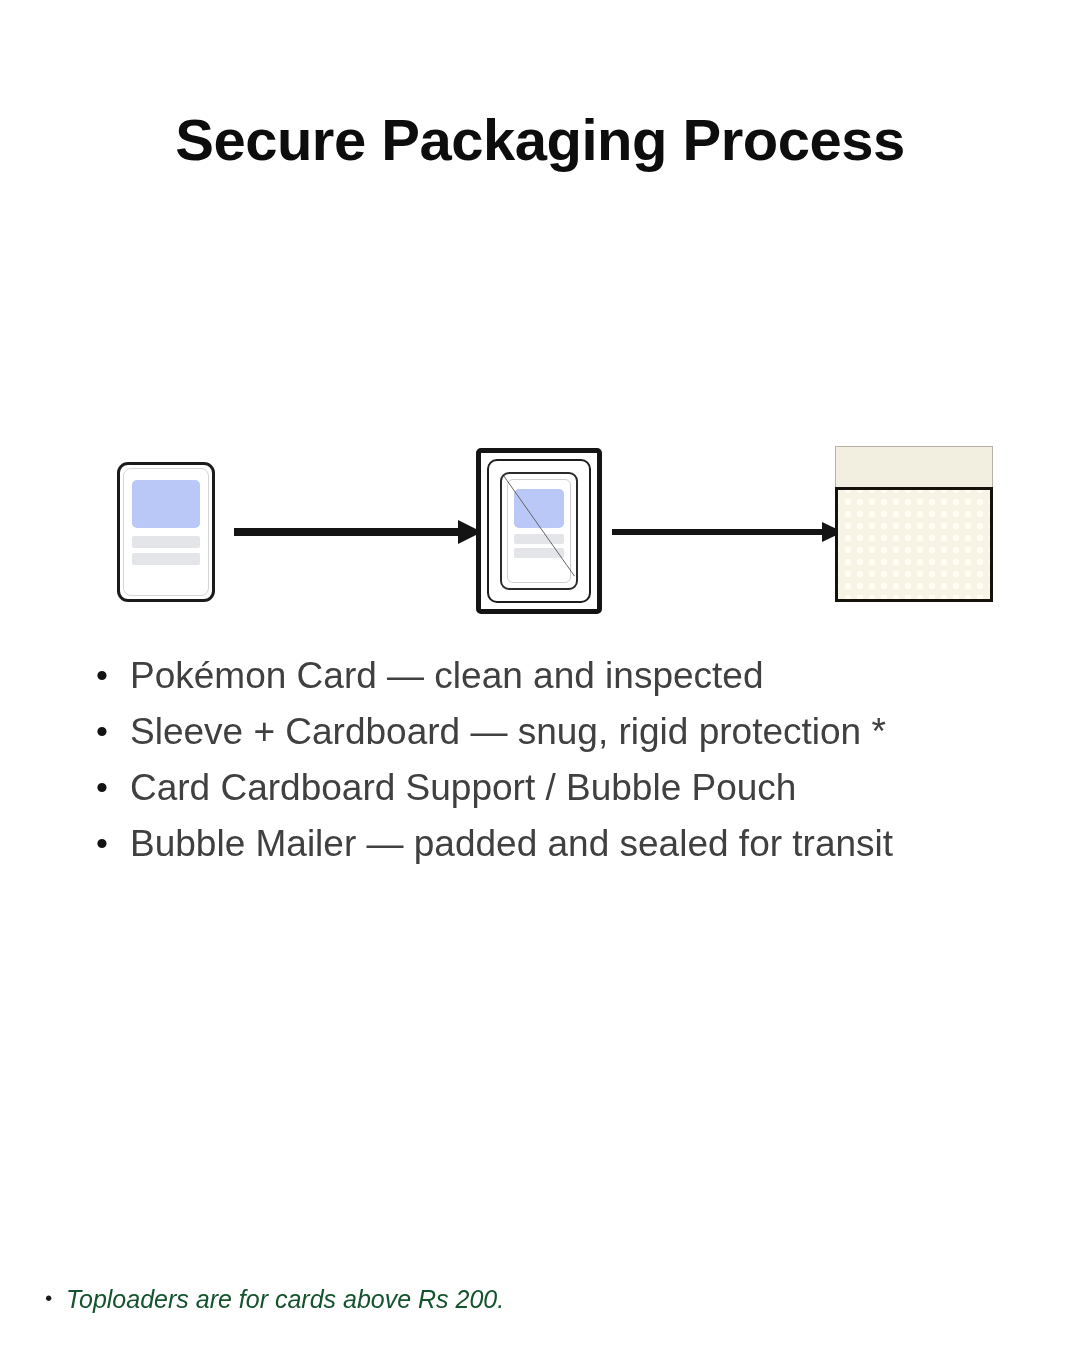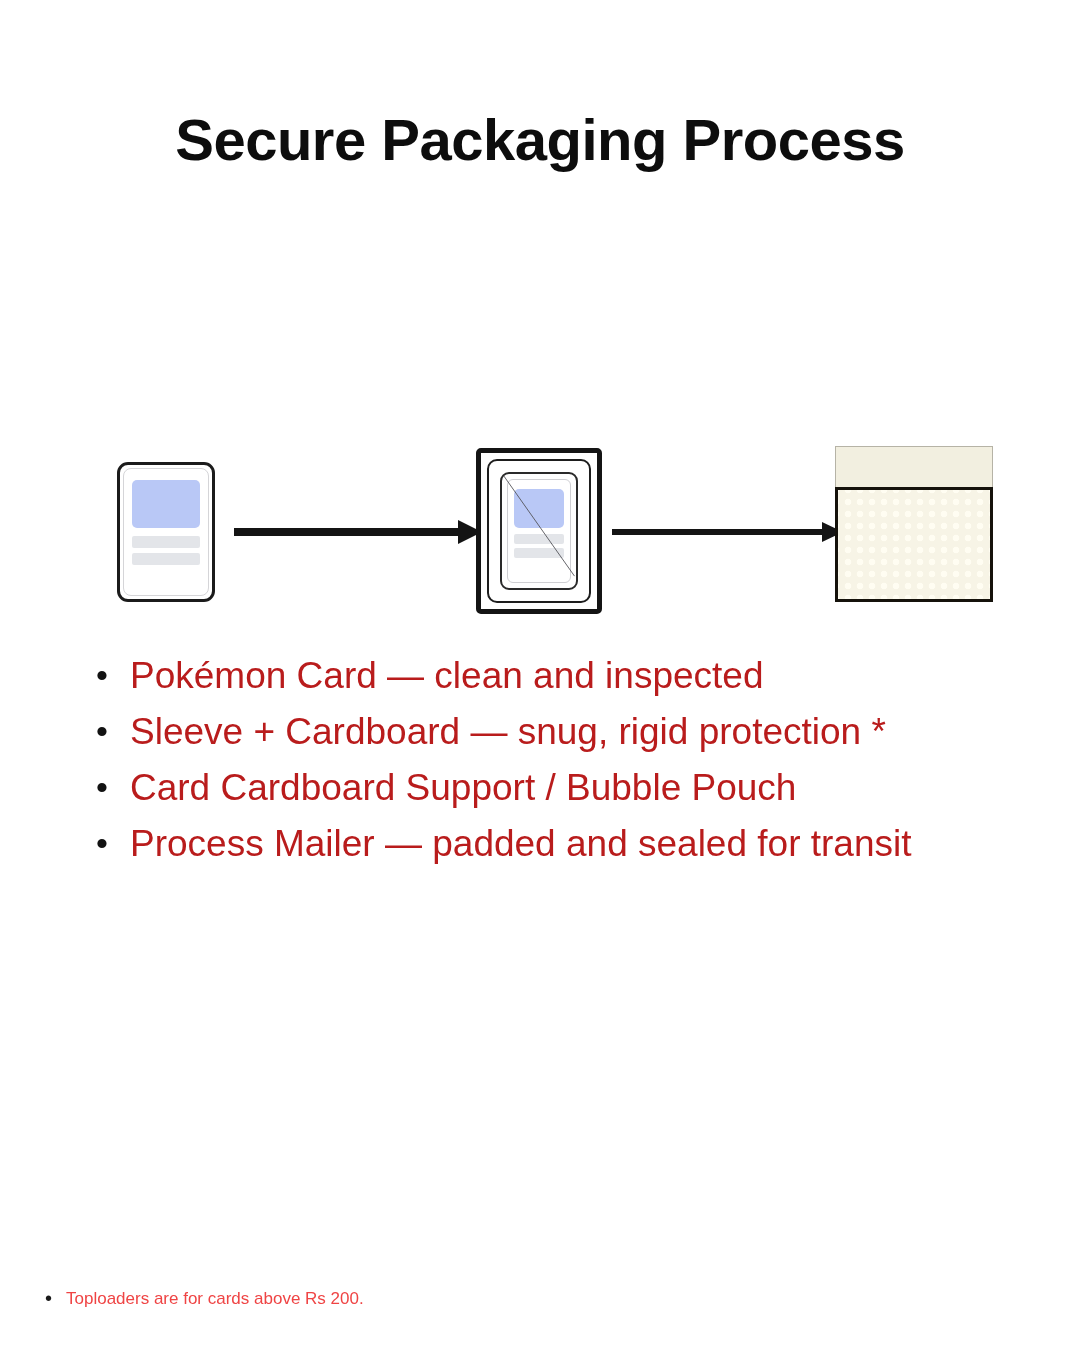--- a/index.html
+++ b/index.html
@@ -181,21 +181,21 @@
     left: 92px;
     width: 960px;
     list-style: none;
     margin: 0;
     padding: 0;
   }
   .bullets li {
     position: relative;
     font-size: 37px;
     line-height: 56px;
-    color: #b91c1c;
+    color: #404040;
     padding-left: 38px;
     white-space: nowrap;
   }
   .bullets li::before {
     content: "\2022";
     position: absolute;
     left: 4px;
     top: -1px;
     font-size: 34px;
     color: #121212;
@@ -206,25 +206,26 @@
     position: absolute;
     top: 1284px;
     left: 42px;
     width: 900px;
     list-style: none;
     margin: 0;
     padding: 0;
   }
   .footnote li {
     position: relative;
-    font-size: 17px;
+    font-size: 25px;
     line-height: 30px;
-    color: #ef4444;
+    color: #14532d;
     padding-left: 24px;
     white-space: nowrap;
+    font-style: italic;
   }
   .footnote li::before {
     content: "\2022";
     position: absolute;
     left: 3px;
     top: -1px;
     font-size: 20px;
     color: #1a1a1a;
   }
 </style>
@@ -278,18 +279,18 @@
       <div class="mailer-bubbles"></div>
     </div>
   </div>
 
 </div>
 
 <ul class="bullets">
   <li>Pokémon Card — clean and inspected</li>
   <li>Sleeve + Cardboard — snug, rigid protection *</li>
   <li>Card Cardboard Support / Bubble Pouch</li>
-  <li>Process Mailer — padded and sealed for transit</li>
+  <li>Bubble Mailer — padded and sealed for transit</li>
 </ul>
 
 <ul class="footnote">
   <li>Toploaders are for cards above Rs 200.</li>
 </ul>
 
 </body></html>

